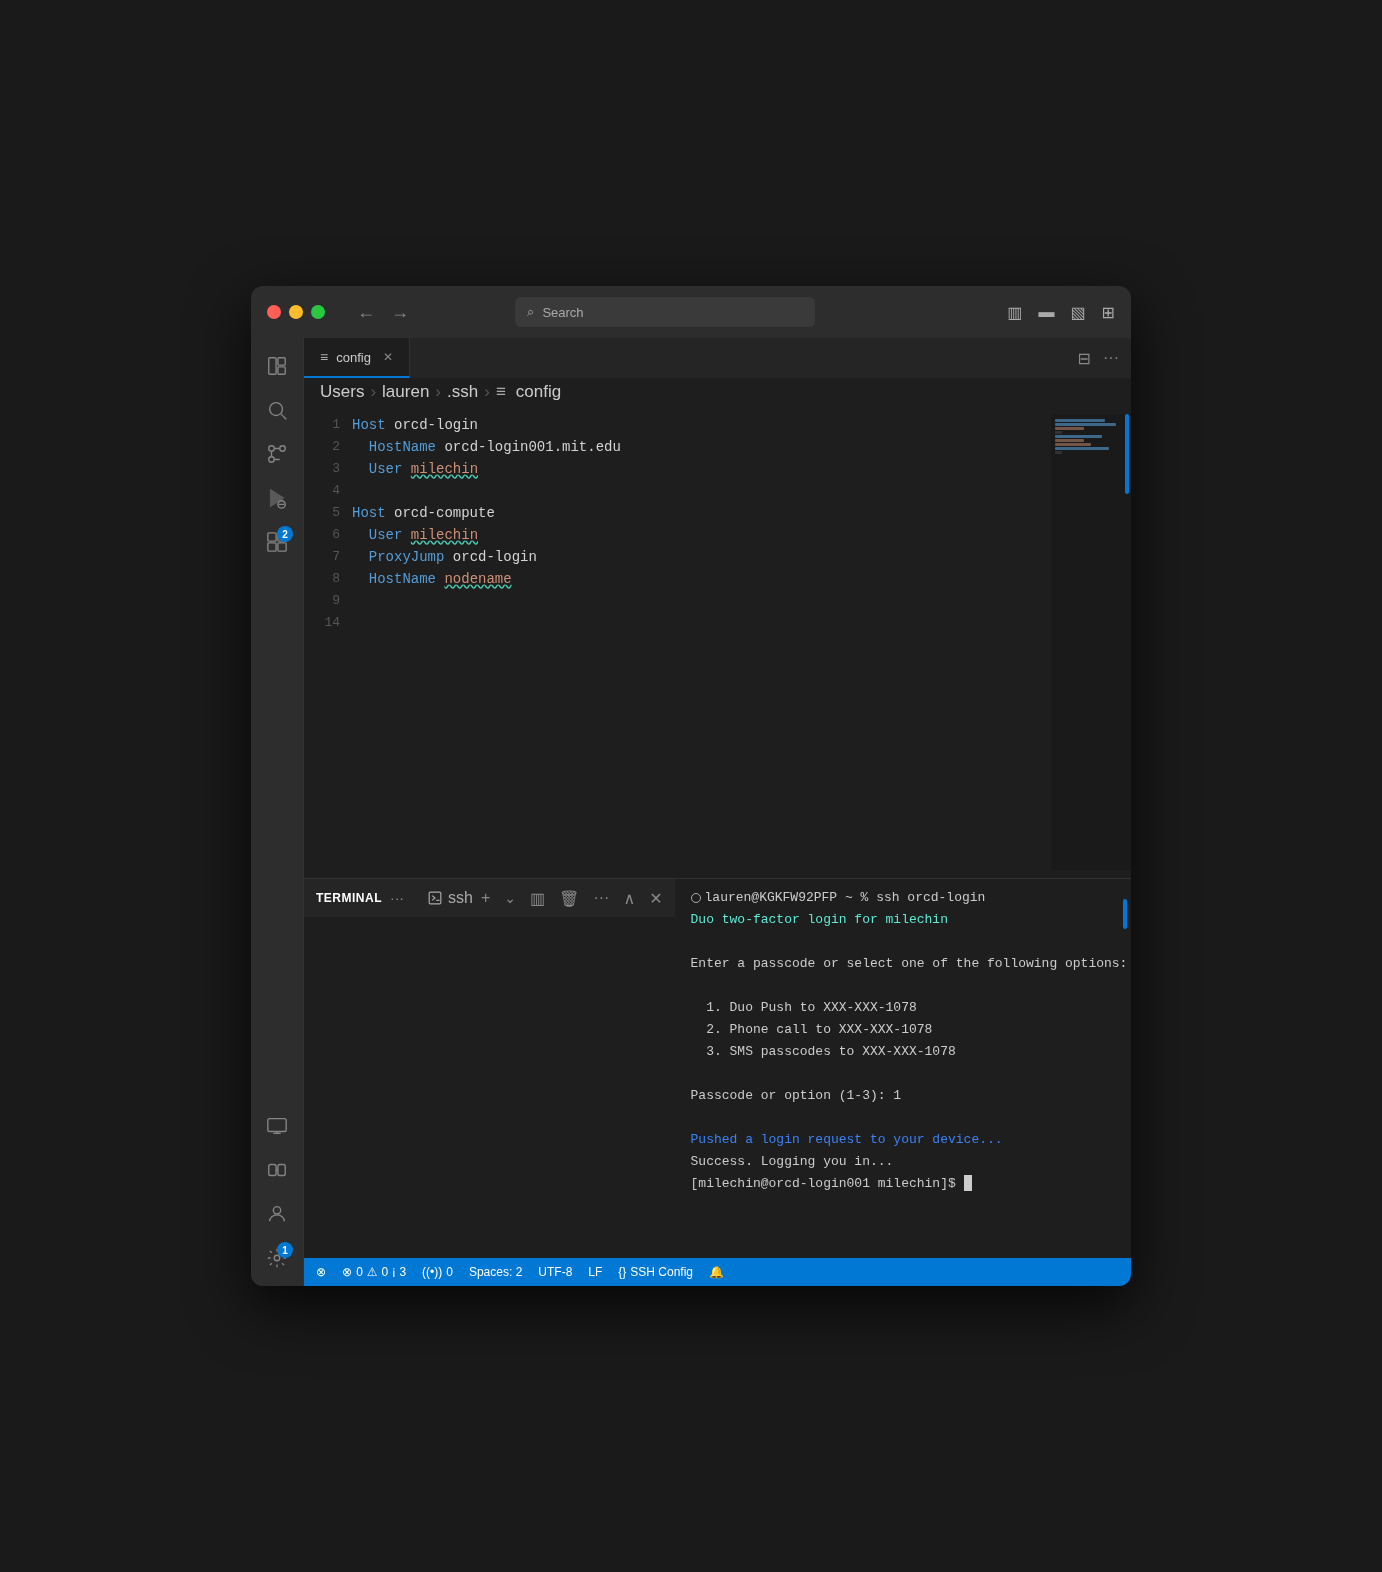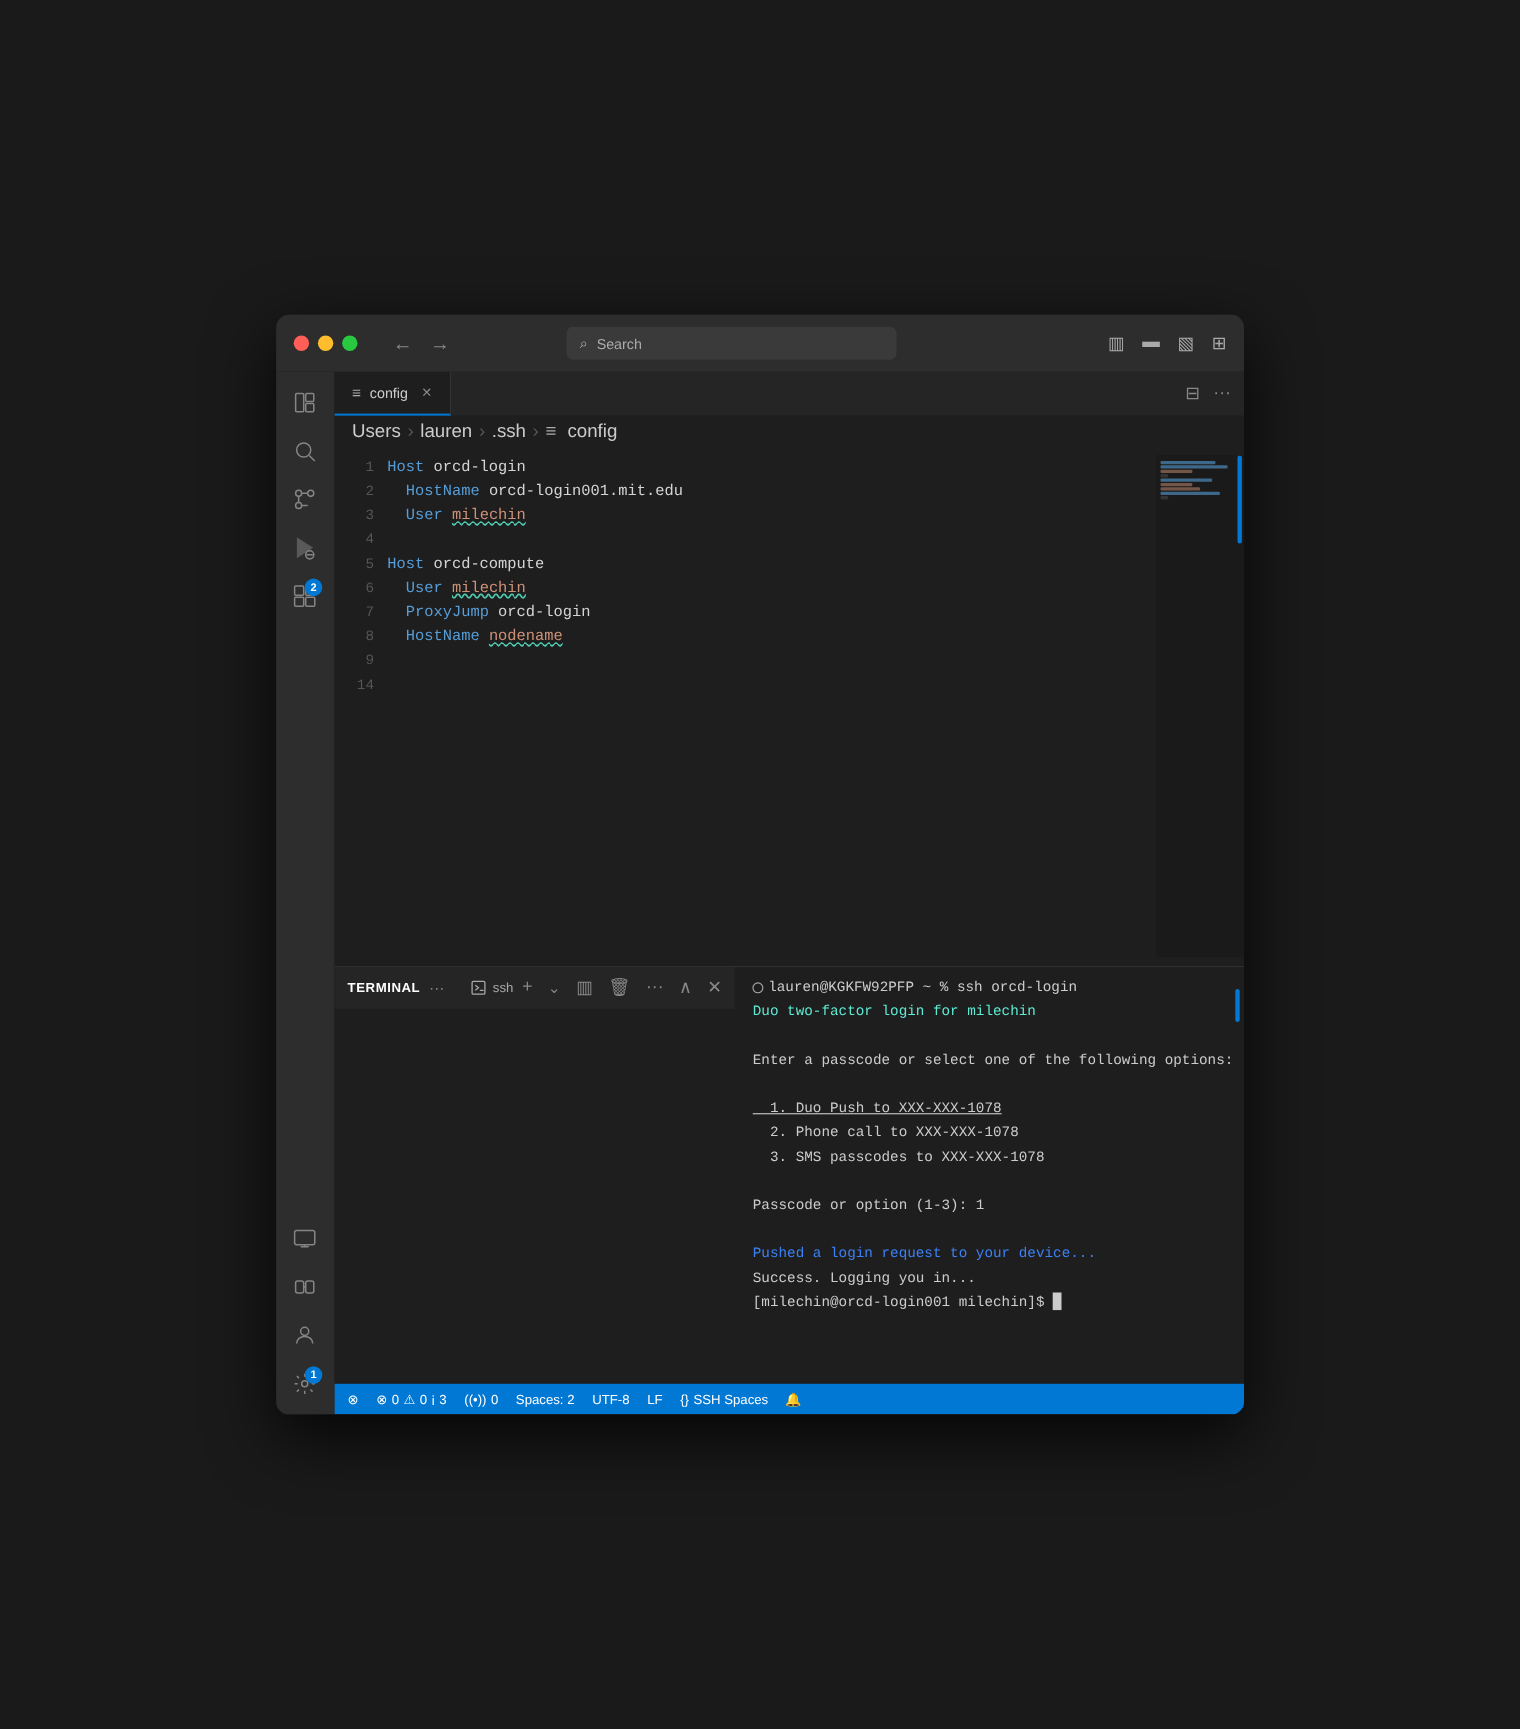--- a/index.html
+++ b/index.html
@@ -274,21 +274,21 @@
       font-weight: 600;
       letter-spacing: 0.5px;
     }
     .terminal-dots { color: #888; font-size: 14px; cursor: pointer; }
     .terminal-tab {
       margin-left: 16px;
       display: flex;
       align-items: center;
       gap: 6px;
       color: #aaa;
-      font-size: 12px;
+      font-size: 16px;
     }
     .terminal-actions {
       margin-left: auto;
       display: flex;
       align-items: center;
       gap: 14px;
       color: #888;
       font-size: 16px;
     }
     .terminal-actions span { cursor: pointer; }
@@ -529,21 +529,21 @@
             <span>∧</span>
             <span>✕</span>
           </div>
         </div>
         <div class="terminal-body">
           <div class="term-line"><span class="term-circle"></span><span style="color:#cccccc;">lauren@KGKFW92PFP ~ % ssh orcd-login</span></div>
           <div class="term-line"><span style="color:#5eead4;">Duo two-factor login for milechin</span></div>
           <div class="term-line">&nbsp;</div>
           <div class="term-line"><span style="color:#cccccc;">Enter a passcode or select one of the following options:</span></div>
           <div class="term-line">&nbsp;</div>
-          <div class="term-line"><span style="color:#cccccc;text-decoration:underline;">  1. Duo Push to XXX-XXX-1078</span></div>
+          <div class="term-line"><span style="color:#cccccc;">  1. Duo Push to XXX-XXX-1078</span></div>
           <div class="term-line"><span style="color:#cccccc;">  2. Phone call to XXX-XXX-1078</span></div>
           <div class="term-line"><span style="color:#cccccc;">  3. SMS passcodes to XXX-XXX-1078</span></div>
           <div class="term-line">&nbsp;</div>
           <div class="term-line"><span style="color:#cccccc;">Passcode or option (1-3): 1</span></div>
           <div class="term-line">&nbsp;</div>
           <div class="term-line"><span style="color:#3b82f6;">Pushed a login request to your device...</span></div>
           <div class="term-line"><span style="color:#cccccc;">Success. Logging you in...</span></div>
           <div class="term-line"><span style="color:#cccccc;">[milechin@orcd-login001 milechin]$ </span><span class="term-cursor"></span></div>
           <div class="terminal-scrollbar"></div>
         </div>
@@ -569,21 +569,21 @@
           <span>Spaces: 2</span>
         </div>
         <div class="status-item">
           <span>UTF-8</span>
         </div>
         <div class="status-item">
           <span>LF</span>
         </div>
         <div class="status-item">
           <span>{}</span>
-          <span>SSH Spaces</span>
+          <span>SSH Config</span>
         </div>
         <div class="status-item">
           <span>🔔</span>
         </div>
       </div>
     </div>
   </div>
 </div>
 
 </body></html>

